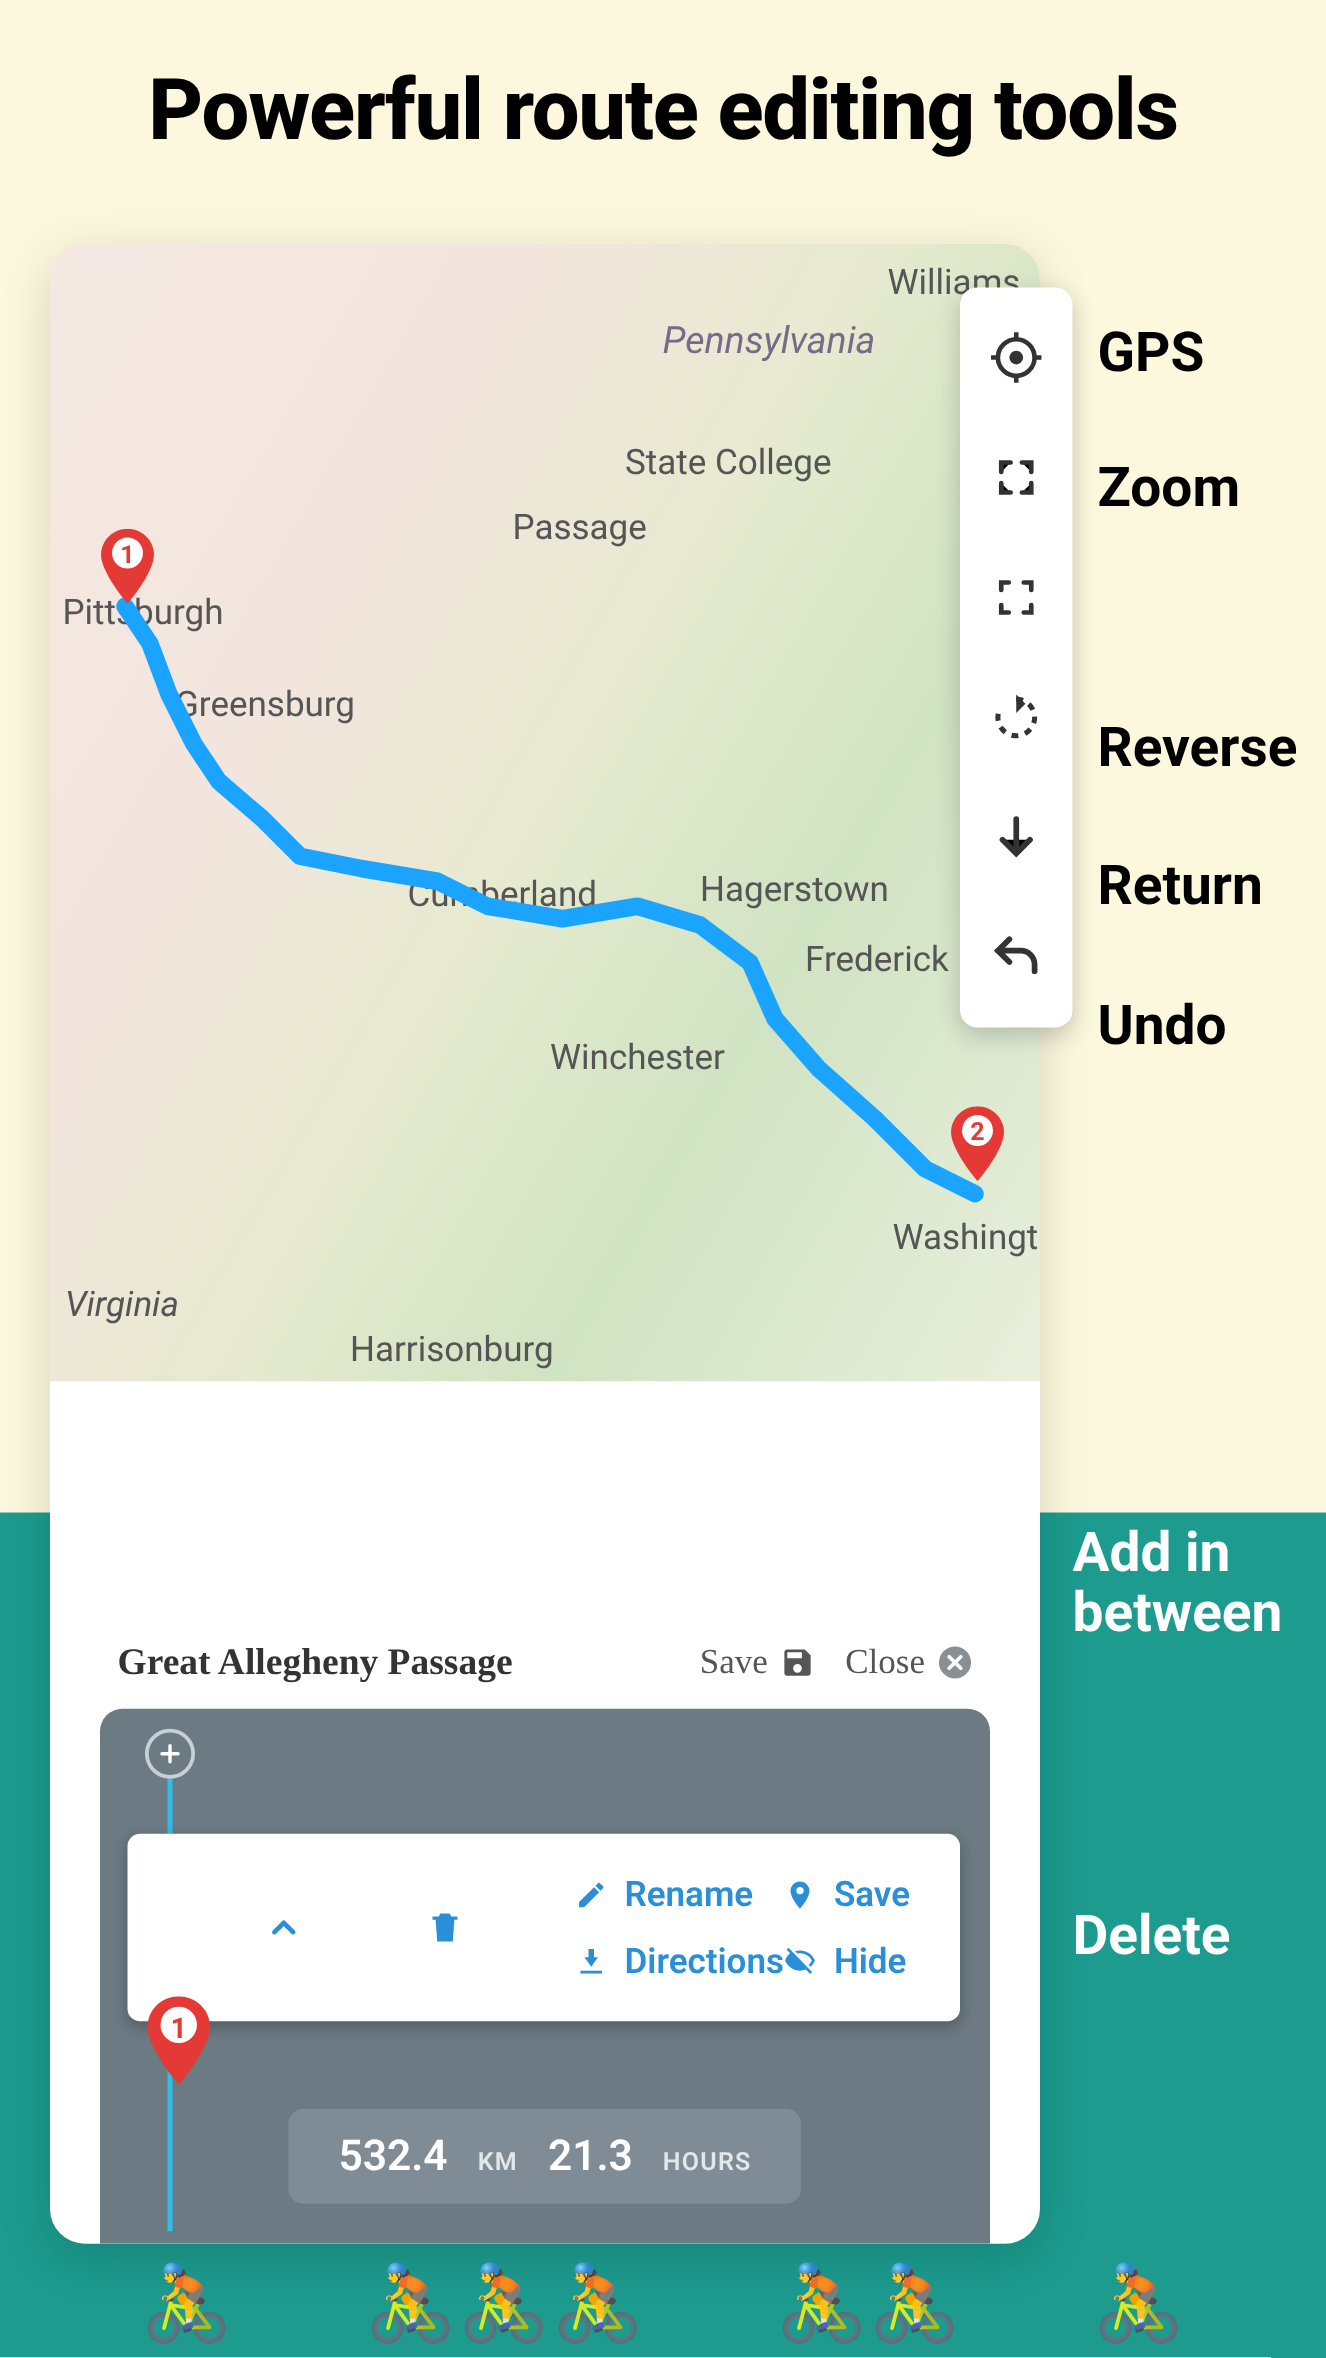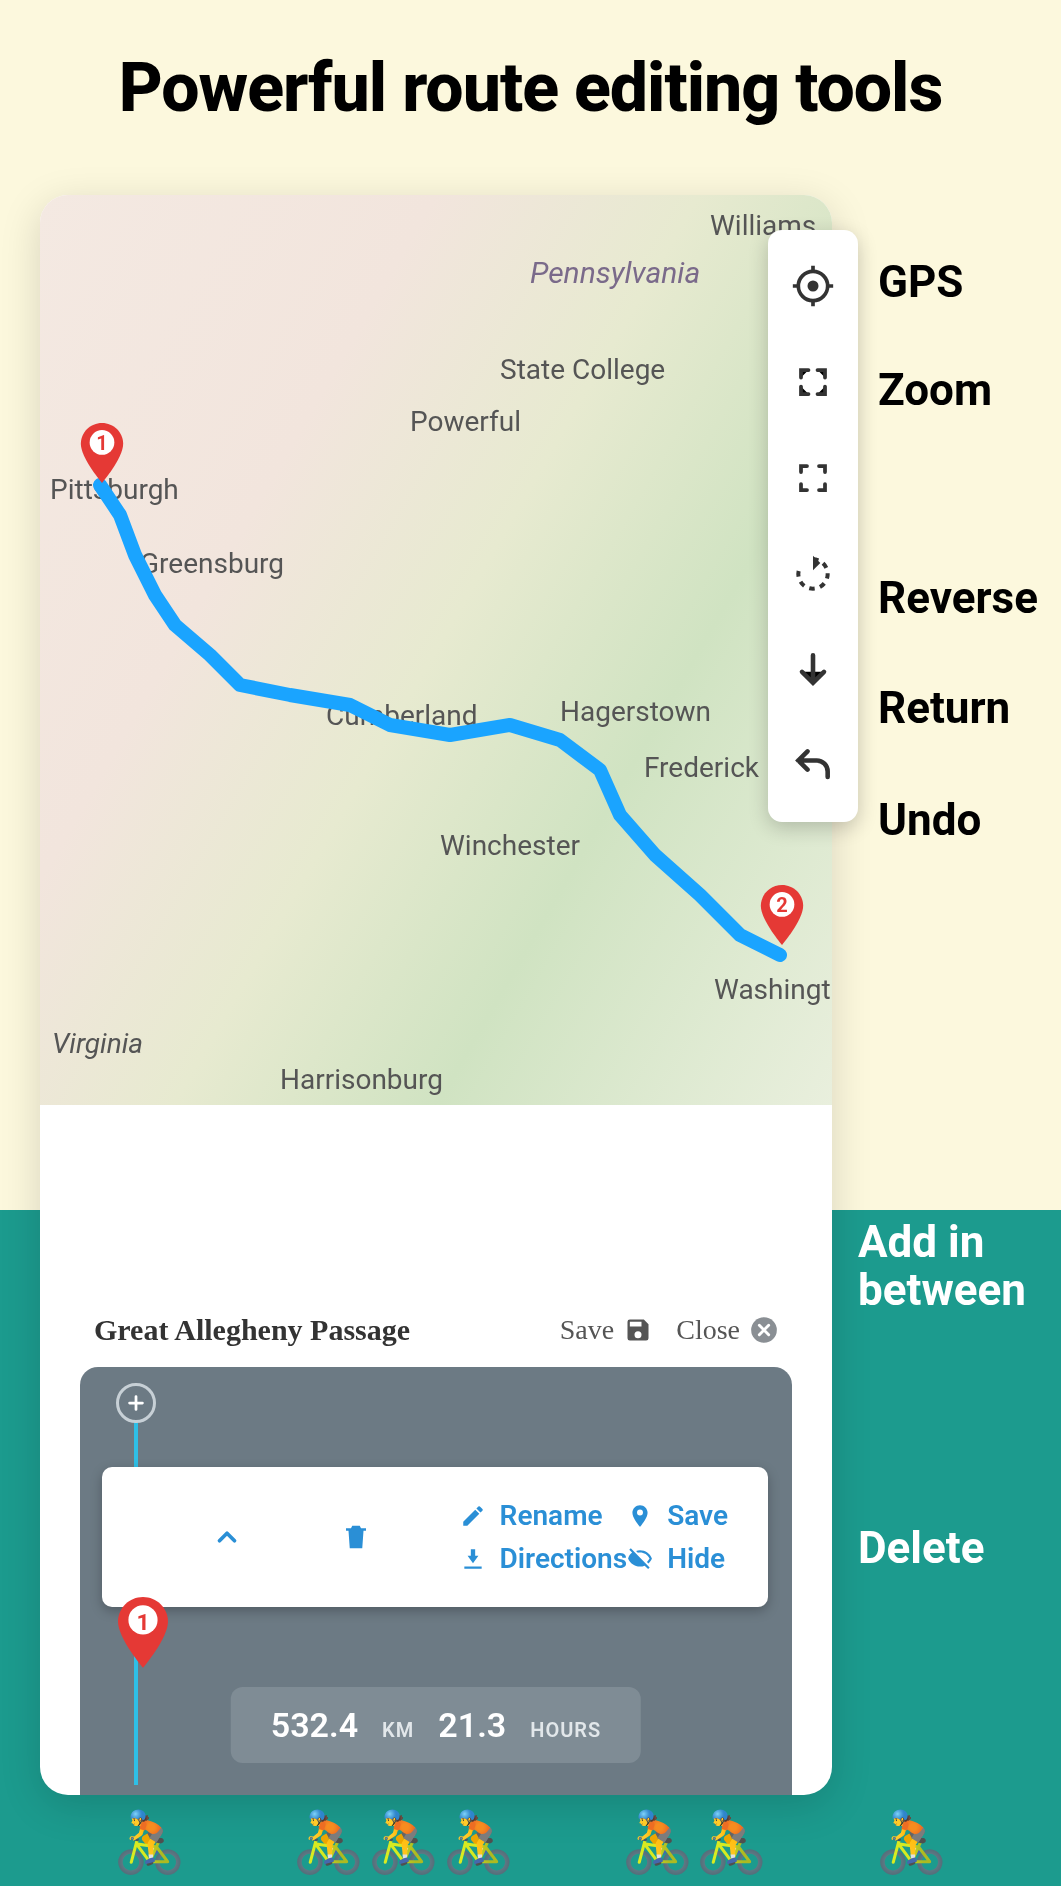--- a/index.html
+++ b/index.html
@@ -196,21 +196,21 @@
   margin-bottom: 6px;
 }
 .wp-sub {
   font-size: 28px;
   color: #8a8f94;
   margin-bottom: 30px;
 }
 .wp-actions {
   display: grid;
   grid-template-columns: 1fr 1fr auto auto;
-  row-gap: 10px;
+  row-gap: 20px;
   align-items: center;
 }
 .wp-action {
   display: flex;
   align-items: center;
   gap: 14px;
   color: #2a8fd6;
   font-size: 28px;
   font-weight: 600;
   cursor: pointer;
@@ -261,21 +261,21 @@
 
 <div class="headline">Powerful route editing tools</div>
 
 <div class="phone-card">
 
   <div class="map-area">
 
     <span class="map-label big" style="top:60px;left:490px">Pennsylvania</span>
     <span class="map-label" style="top:14px;left:670px">Williams</span>
     <span class="map-label" style="top:158px;left:460px">State College</span>
-    <span class="map-label" style="top:210px;left:370px">Powerful</span>
+    <span class="map-label" style="top:210px;left:370px">Passage</span>
     <span class="map-label" style="top:278px;left:10px">Pittsburgh</span>
     <span class="map-label" style="top:352px;left:100px">Greensburg</span>
     <span class="map-label" style="top:504px;left:286px">Cumberland</span>
     <span class="map-label" style="top:500px;left:520px">Hagerstown</span>
     <span class="map-label" style="top:556px;left:604px">Frederick</span>
     <span class="map-label" style="top:634px;left:400px">Winchester</span>
     <span class="map-label" style="top:778px;left:674px">Washingt</span>
     <span class="map-label" style="top:868px;left:240px">Harrisonburg</span>
     <span class="map-label" style="top:832px;left:12px;font-style:italic">Virginia</span>
 

